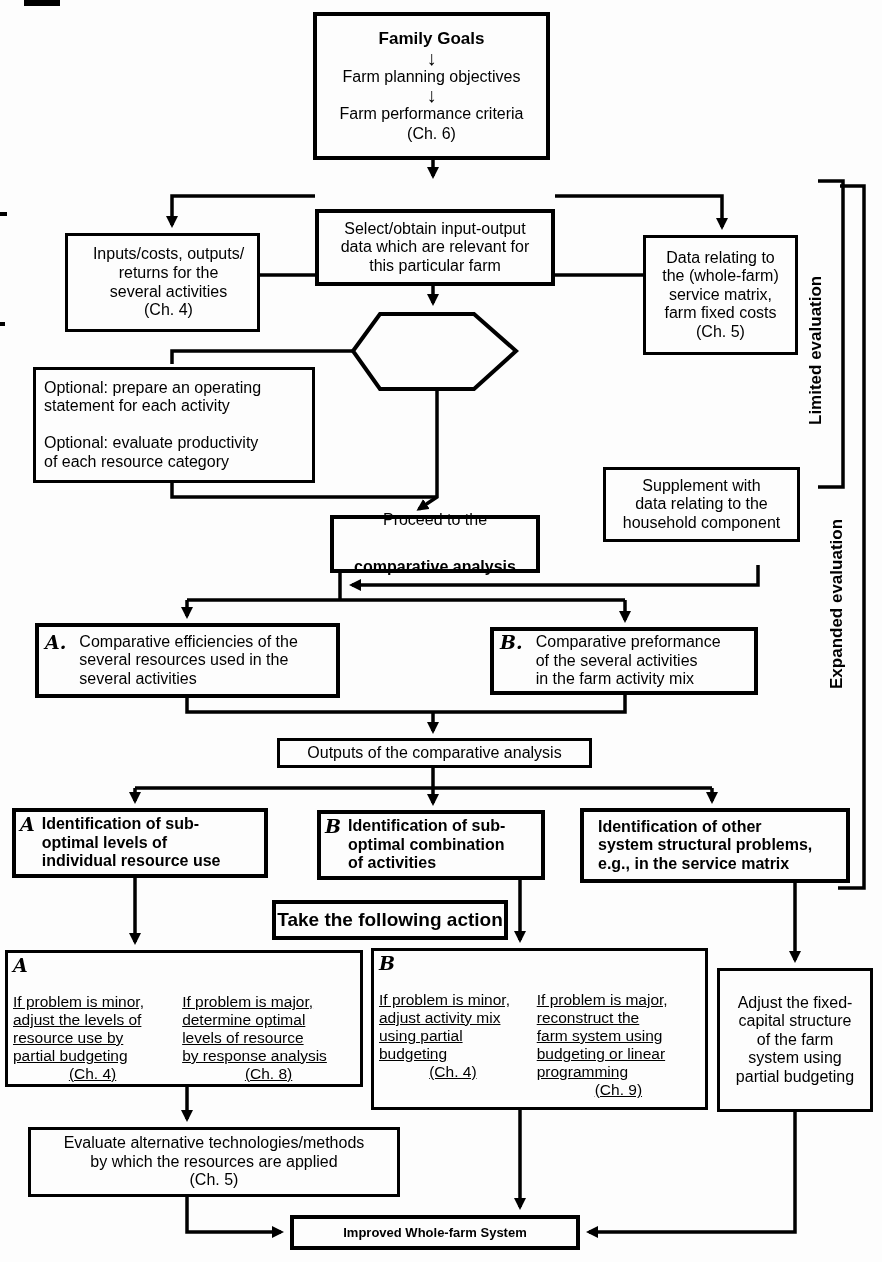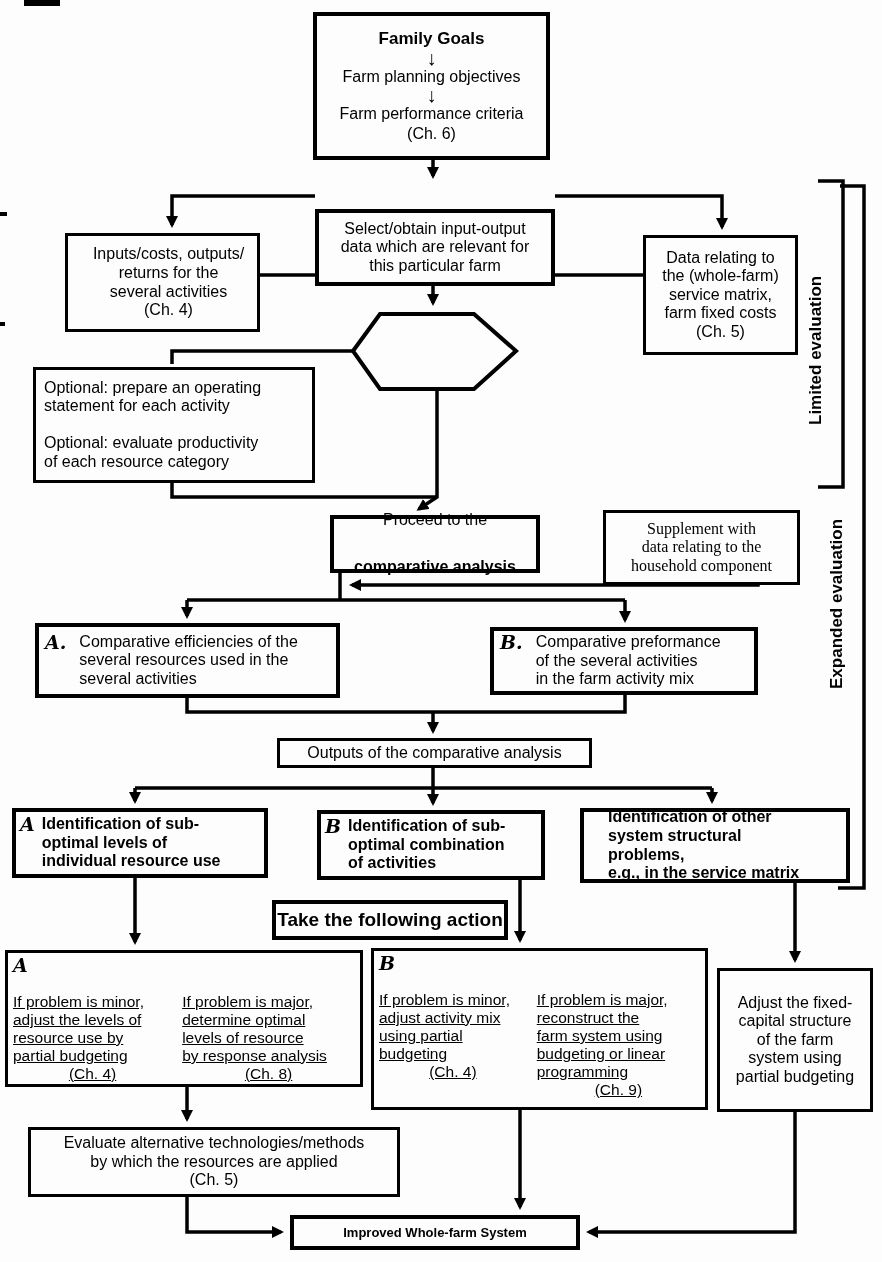--- a/index.html
+++ b/index.html
@@ -26,29 +26,29 @@
 
   #b-family{left:313px;top:12px;width:237px;height:148px;border-width:4px;gap:1px;}
   #b-family .t1{font-size:17px;}
   #b-select{left:315px;top:185px;width:240px;height:77px;border-width:4px;margin-top:24px;}
   #b-inputs{left:65px;top:233px;width:195px;height:99px;padding-left:12px;}
   #b-data{left:643px;top:235px;width:155px;height:120px;}
   #hex-text{position:absolute;z-index:2;left:356px;top:317px;width:162px;height:72px;
             display:flex;flex-direction:column;align-items:center;justify-content:center;}
   #b-optional{left:33px;top:367px;width:282px;height:116px;padding:20px 8px;justify-content:center;}
   #b-proceed{left:330px;top:515px;width:210px;height:58px;border-width:4px;gap:28px;}
-  #b-supplement{left:603px;top:510px;width:197px;height:75px;font-family:Liberation Serif, serif;}
+  #b-supplement{left:603px;top:467px;width:197px;height:75px;}
   #b-compa{left:35px;top:623px;width:305px;height:75px;border-width:4px;padding:4px 6px;}
   #b-compb{left:490px;top:627px;width:268px;height:68px;border-width:4px;padding:4px 6px;}
   #b-compa .lrow,#b-compb .lrow{width:100%;gap:13px;}
   #b-outputs{left:277px;top:738px;width:315px;height:30px;border-width:3px;}
   #b-ida{left:12px;top:808px;width:256px;height:70px;border-width:4px;padding:2px 4px;}
   #b-idb{left:317px;top:810px;width:228px;height:70px;border-width:4px;padding:2px 4px;}
   #b-ida .lrow,#b-idb .lrow{width:100%;gap:7px;}
-  #b-idother{left:580px;top:808px;width:270px;height:75px;border-width:4px;padding:2px 24px;}
+  #b-idother{left:580px;top:808px;width:270px;height:75px;border-width:4px;padding:2px 14px;}
   #b-takeaction{left:272px;top:900px;width:236px;height:40px;border-width:4px;font-size:19px;}
   #b-actiona{left:5px;top:950px;width:358px;height:137px;padding:3px 5px;font-size:15.5px;justify-content:flex-start;}
   #b-actionb{left:371px;top:948px;width:337px;height:162px;padding:3px 5px;font-size:15.5px;justify-content:flex-start;}
   #b-actiona .cols{gap:10px;}#b-actionb .cols{gap:10px;}
   #b-actiona .col1{width:162px;}#b-actiona .col2{width:176px;}
   #b-actionb .col1{width:152px;}#b-actionb .col2{width:168px;}
   #b-adjust{left:717px;top:968px;width:156px;height:144px;}
   #b-evaluate{left:28px;top:1127px;width:372px;height:70px;}
   #b-improved{left:290px;top:1215px;width:290px;height:35px;border-width:4px;font-size:13px;}
   #lbl-limited{left:806px;top:245px;height:210px;}

